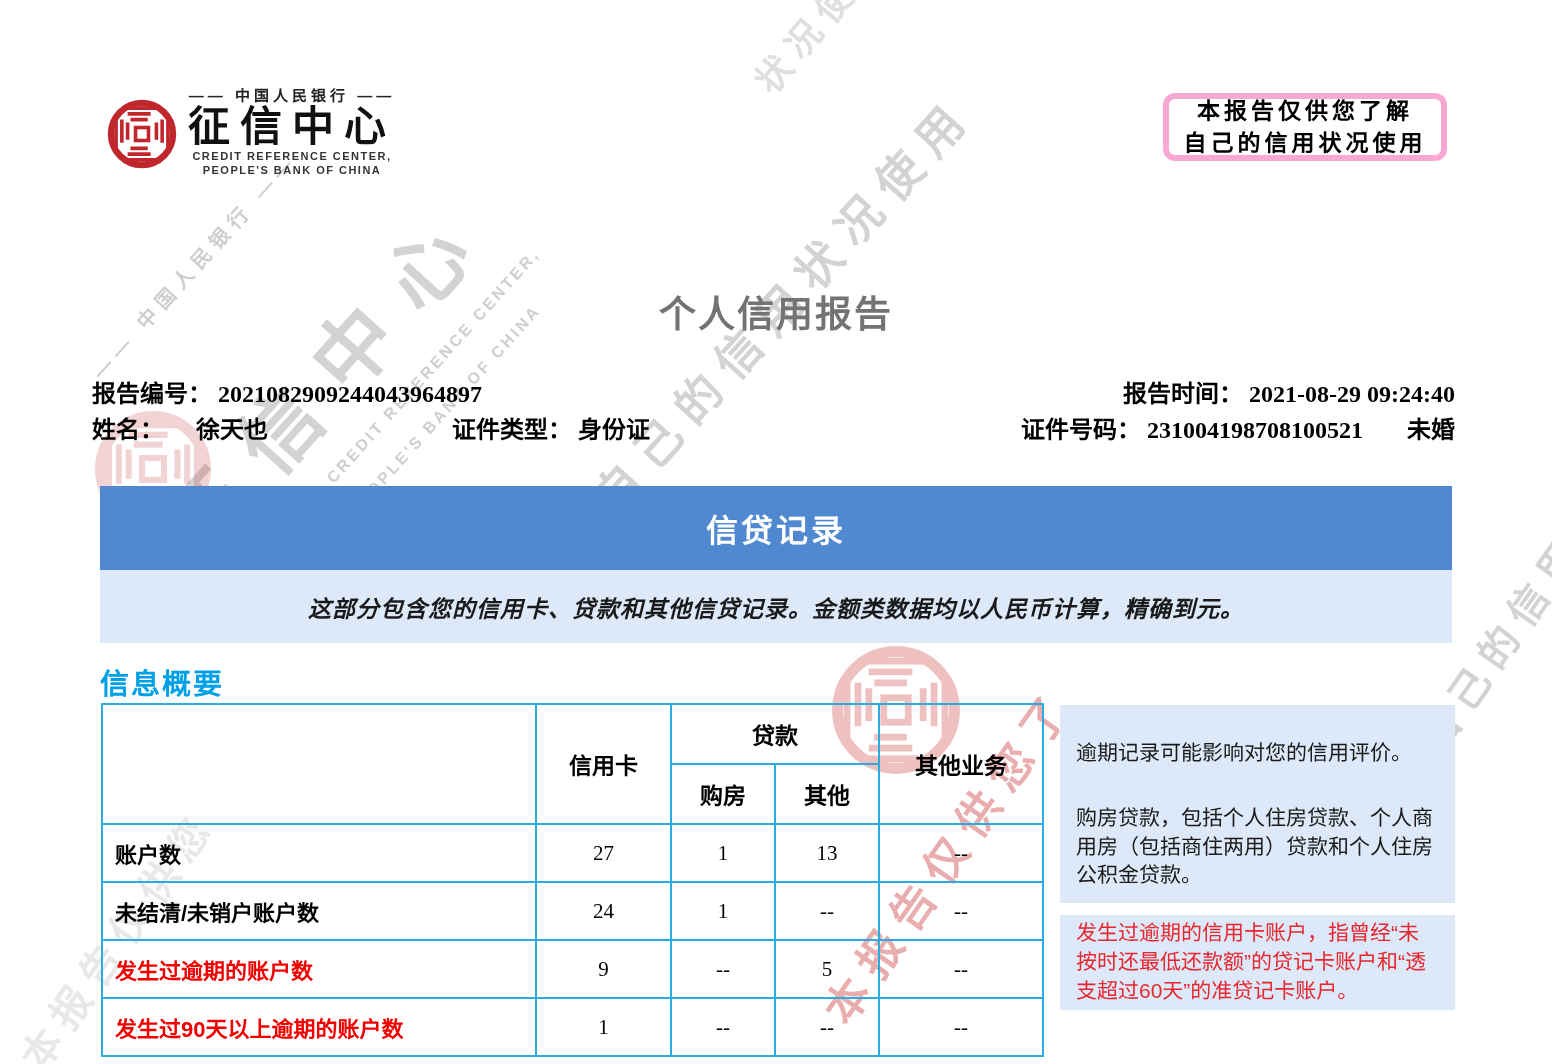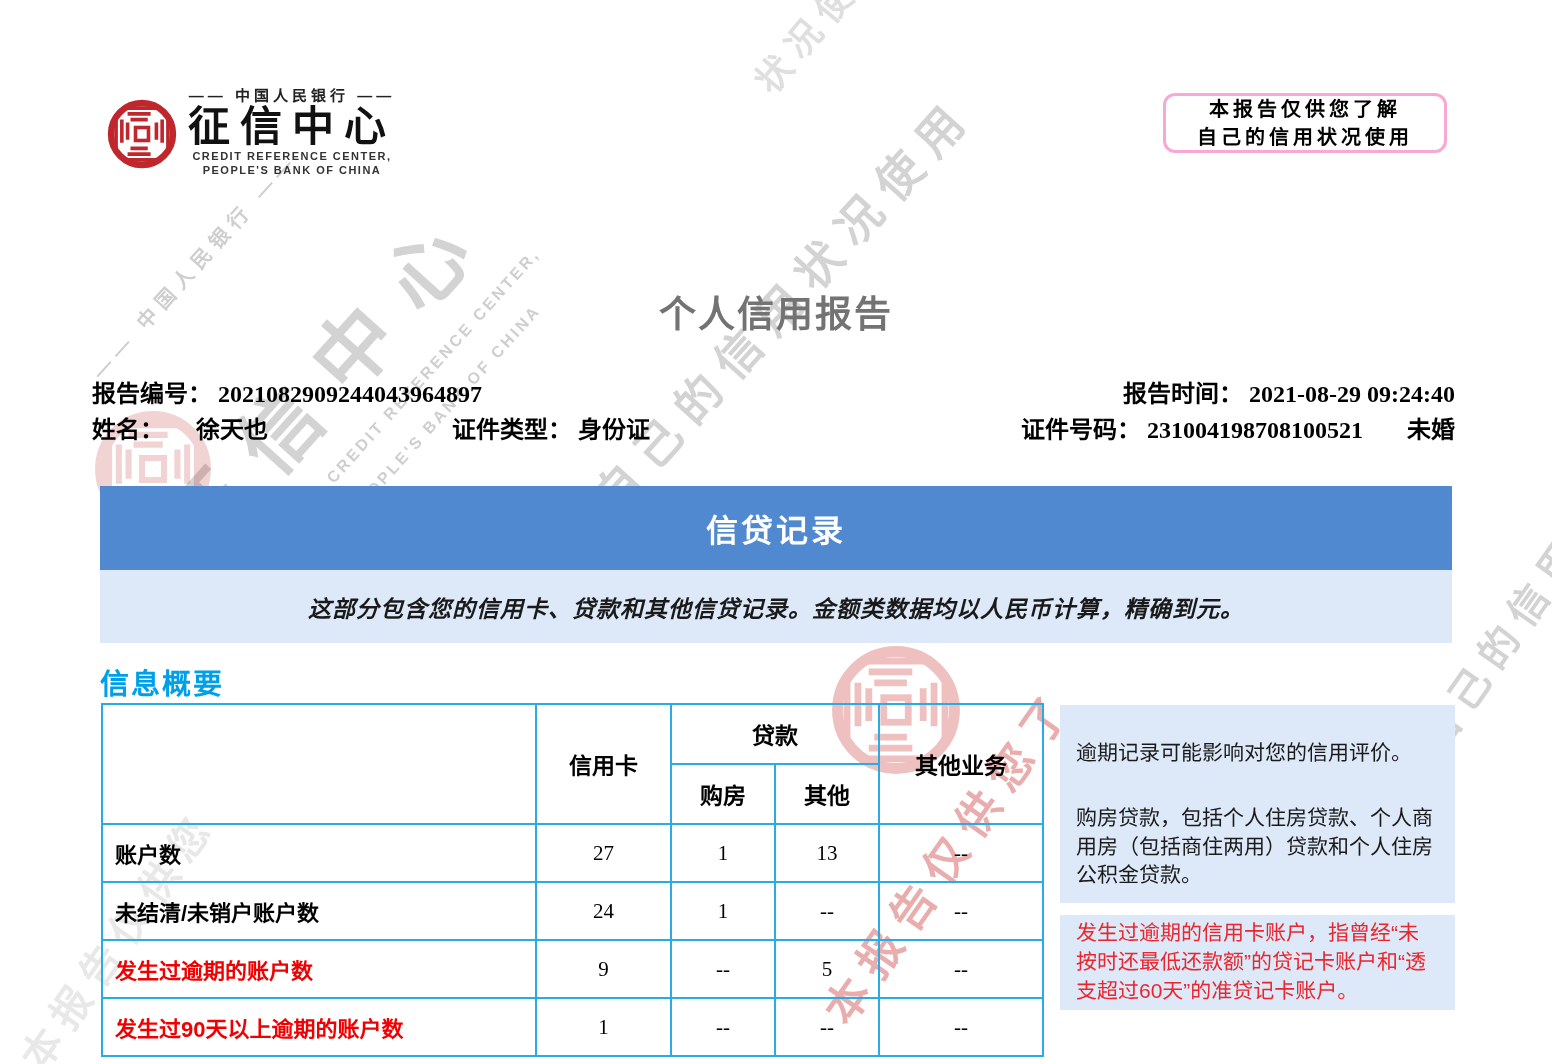--- a/index.html
+++ b/index.html
@@ -31,24 +31,24 @@
   .wm-seal-2{left:828px;top:642px;width:136px;height:136px;opacity:0.42;}
 
   
   .logo{position:absolute;left:106px;top:84px;display:flex;align-items:flex-start;}
   .logo-seal{width:72px;height:72px;margin-top:14px;}
   .logo-text{margin-left:10px;text-align:center;}
   .logo-bank{font-size:15px;font-weight:bold;letter-spacing:4px;color:#222;}
   .logo-center{font-size:42px;font-weight:bold;letter-spacing:10px;color:#111;line-height:1.05;}
   .logo-en{font-size:11px;font-weight:bold;letter-spacing:1.5px;color:#333;line-height:1.3;}
   .advisory{
-    position:absolute;left:1163px;top:93px;width:284px;height:60px;box-sizing:border-box;
-    border:3px solid #f9a8d4;border-radius:12px;
+    position:absolute;left:1163px;top:93px;width:284px;height:68px;box-sizing:border-box;
+    border:6px solid #f9a8d4;border-radius:12px;
     display:flex;flex-direction:column;justify-content:center;align-items:center;
-    font-size:20px;font-weight:bold;letter-spacing:4px;line-height:1.4;color:#000;
+    font-size:23px;font-weight:bold;letter-spacing:4px;line-height:1.4;color:#000;
   }
 
   .title{position:absolute;left:0;right:0;top:284px;text-align:center;font-size:37px;font-weight:bold;letter-spacing:2px;color:#737373;font-family:Liberation Mono, monospace;}
 
   .info-line{position:absolute;left:92px;right:97px;font-size:24px;font-weight:bold;color:#000;}
   .info-line-1{top:374px;display:flex;justify-content:space-between;}
   .info-line-2{top:410px;}
   .info-item{white-space:nowrap;}
   .info-item .value{margin-left:6px;}
   .mono-num{font-family:"Liberation Serif","DejaVu Serif",serif;font-weight:bold;}

